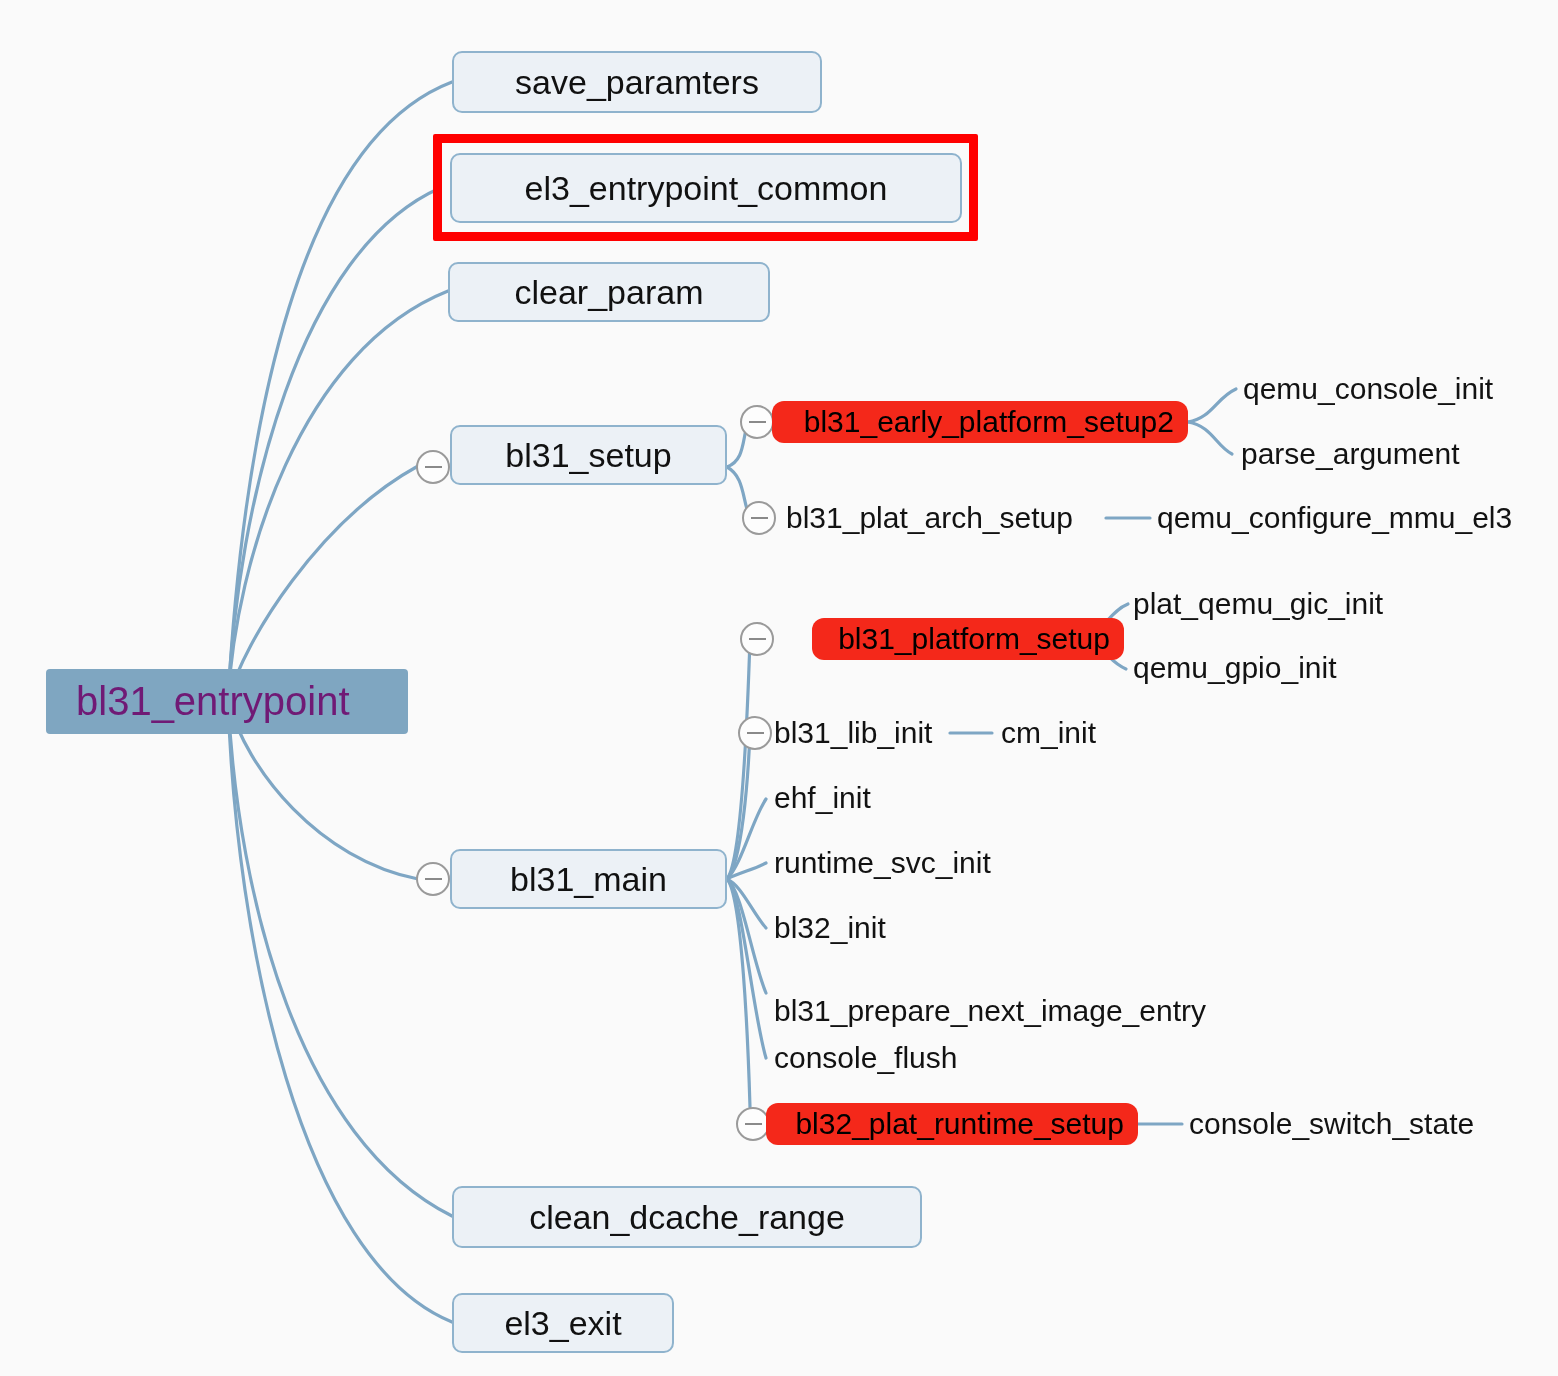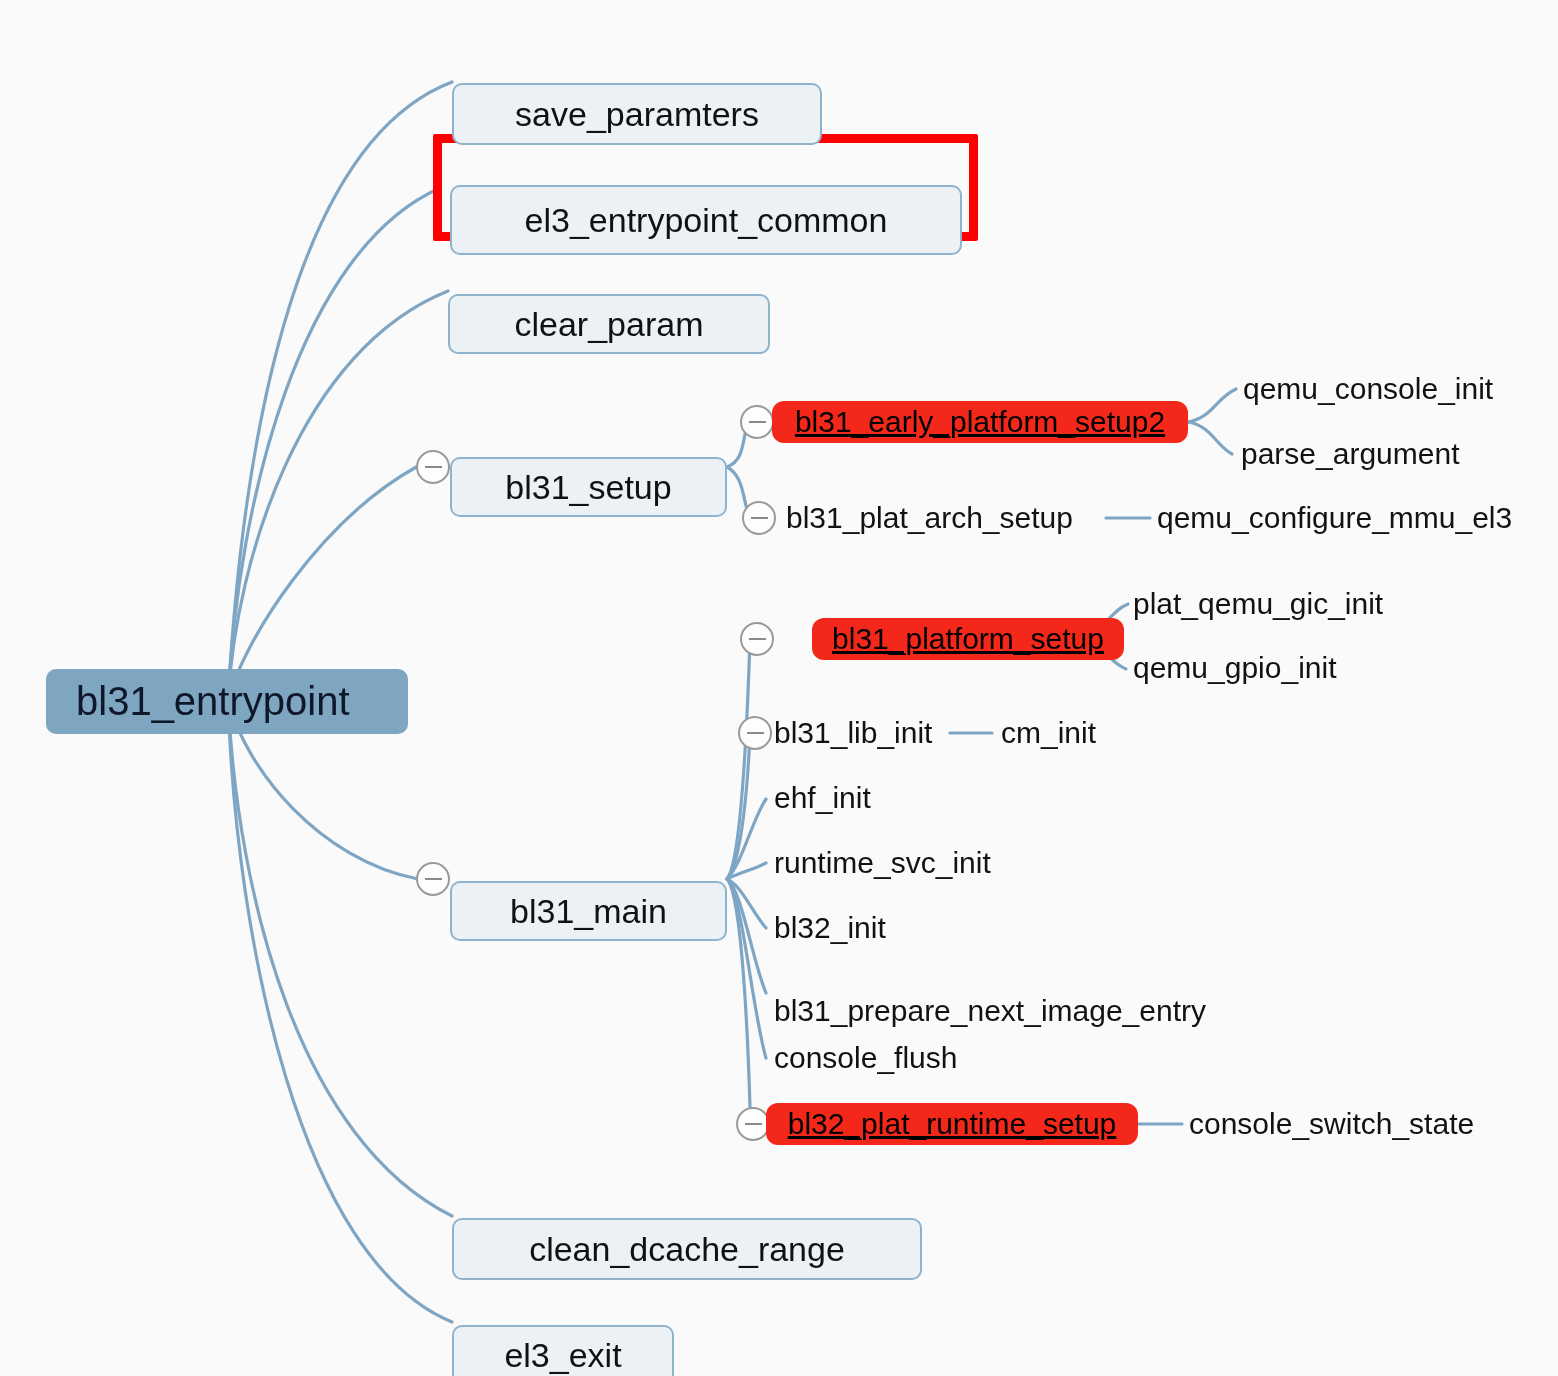--- a/index.html
+++ b/index.html
@@ -28,48 +28,46 @@
     position: absolute;
     box-sizing: border-box;
     display: flex;
     align-items: center;
     white-space: nowrap;
   }
 
   
   .node.root {
     background: #7FA6C1;
-    border-radius: 10px;
-    color: #0f172a;
+    border-radius: 4px;
+    color: #701a75;
     font-size: 40px;
     padding: 0 30px;
     justify-content: flex-start;
   }
 
   
   .node.boxed {
     background: #ECF1F6;
     border: 2px solid #8FB3CD;
     border-radius: 10px;
     color: #111111;
     font-size: 34px;
     padding: 0 26px;
     justify-content: center;
-    margin-top: 32px;
   }
 
   
   .node.pill {
     background: #F4281A;
     border-radius: 12px;
     color: #000000;
     font-size: 30px;
     padding: 0 14px;
-    justify-content: center;
-    text-decoration: underline;
+    justify-content: flex-end;
   }
 
   
   .node.plain {
     background: transparent;
     color: #121212;
     font-size: 30px;
     padding: 0;
     justify-content: center;
   }

